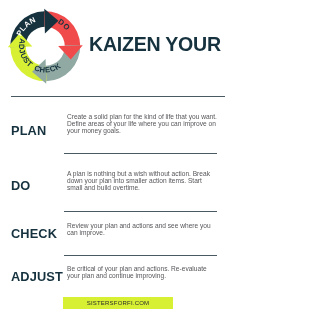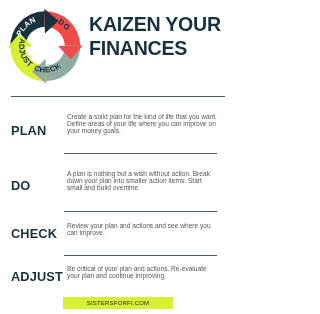--- a/index.html
+++ b/index.html
@@ -1,19 +1,19 @@
 <!DOCTYPE html>
 <html><head>
 <meta charset="utf-8">
 <style>
   html,body{margin:0;padding:0;}
   body{width:236px;height:314px;background:#fff;font-family:"Liberation Sans",sans-serif;-webkit-font-smoothing:antialiased;}
   .page{position:relative;width:236px;height:314px;overflow:hidden;background:#fff;}
   .cycle{position:absolute;left:-1.5px;top:0px;width:92.5px;height:92.5px;}
-  .title{position:absolute;left:89px;top:12px;width:170px;font-weight:bold;color:#16323f;font-size:19.6px;line-height:24px;letter-spacing:-0.25px;}
+  .title{position:absolute;left:89px;top:32px;width:170px;font-weight:bold;color:#16323f;font-size:19.6px;line-height:24px;letter-spacing:-0.25px;}
   .rule{position:absolute;height:1px;background:#4a5a63;}
   .sec-label{position:absolute;left:11px;font-weight:bold;color:#16323f;font-size:12.8px;letter-spacing:0.1px;}
   .sec-body{position:absolute;left:67px;width:152px;color:#56565a;font-size:6.6px;line-height:7.2px;}
   .footer{position:absolute;left:63px;top:297px;width:110px;height:12px;background:#d7f034;}
   .footer-text{position:absolute;left:63px;top:297px;width:110px;height:12px;line-height:12px;text-align:center;color:#2b2b2b;font-size:6px;letter-spacing:0.2px;}
 </style>
 </head>
 <body>
 
 <div class="page">
@@ -43,21 +43,20 @@
       <text fill="#ffffff"><textPath href="#tp-plan" startOffset="50%">PLAN</textPath></text>
       <text fill="#16323f"><textPath href="#tp-do" startOffset="50%">DO</textPath></text>
       <text fill="#16323f"><textPath href="#tp-check" startOffset="50%">CHECK</textPath></text>
       <text fill="#16323f"><textPath href="#tp-adjust" startOffset="50%">ADJUST</textPath></text>
       </g>
     </svg>
   </div>
 
   <div class="title">
     <span>KAIZEN YOUR</span><br>
-    <span>FINANCES</span>
   </div>
 
   <div class="rule" style="left:11px;top:96px;width:214px;"></div>
   <div class="rule" style="left:64px;top:153px;width:153px;"></div>
   <div class="rule" style="left:64px;top:211px;width:153px;"></div>
   <div class="rule" style="left:64px;top:255px;width:153px;"></div>
 
   <div class="sec-label" style="left:11px;top:123px;">PLAN</div>
   <div class="sec-body" style="top:113px;">Create a solid plan for the kind of life that you want. Define areas of your life where you can improve on your money goals.</div>
 

